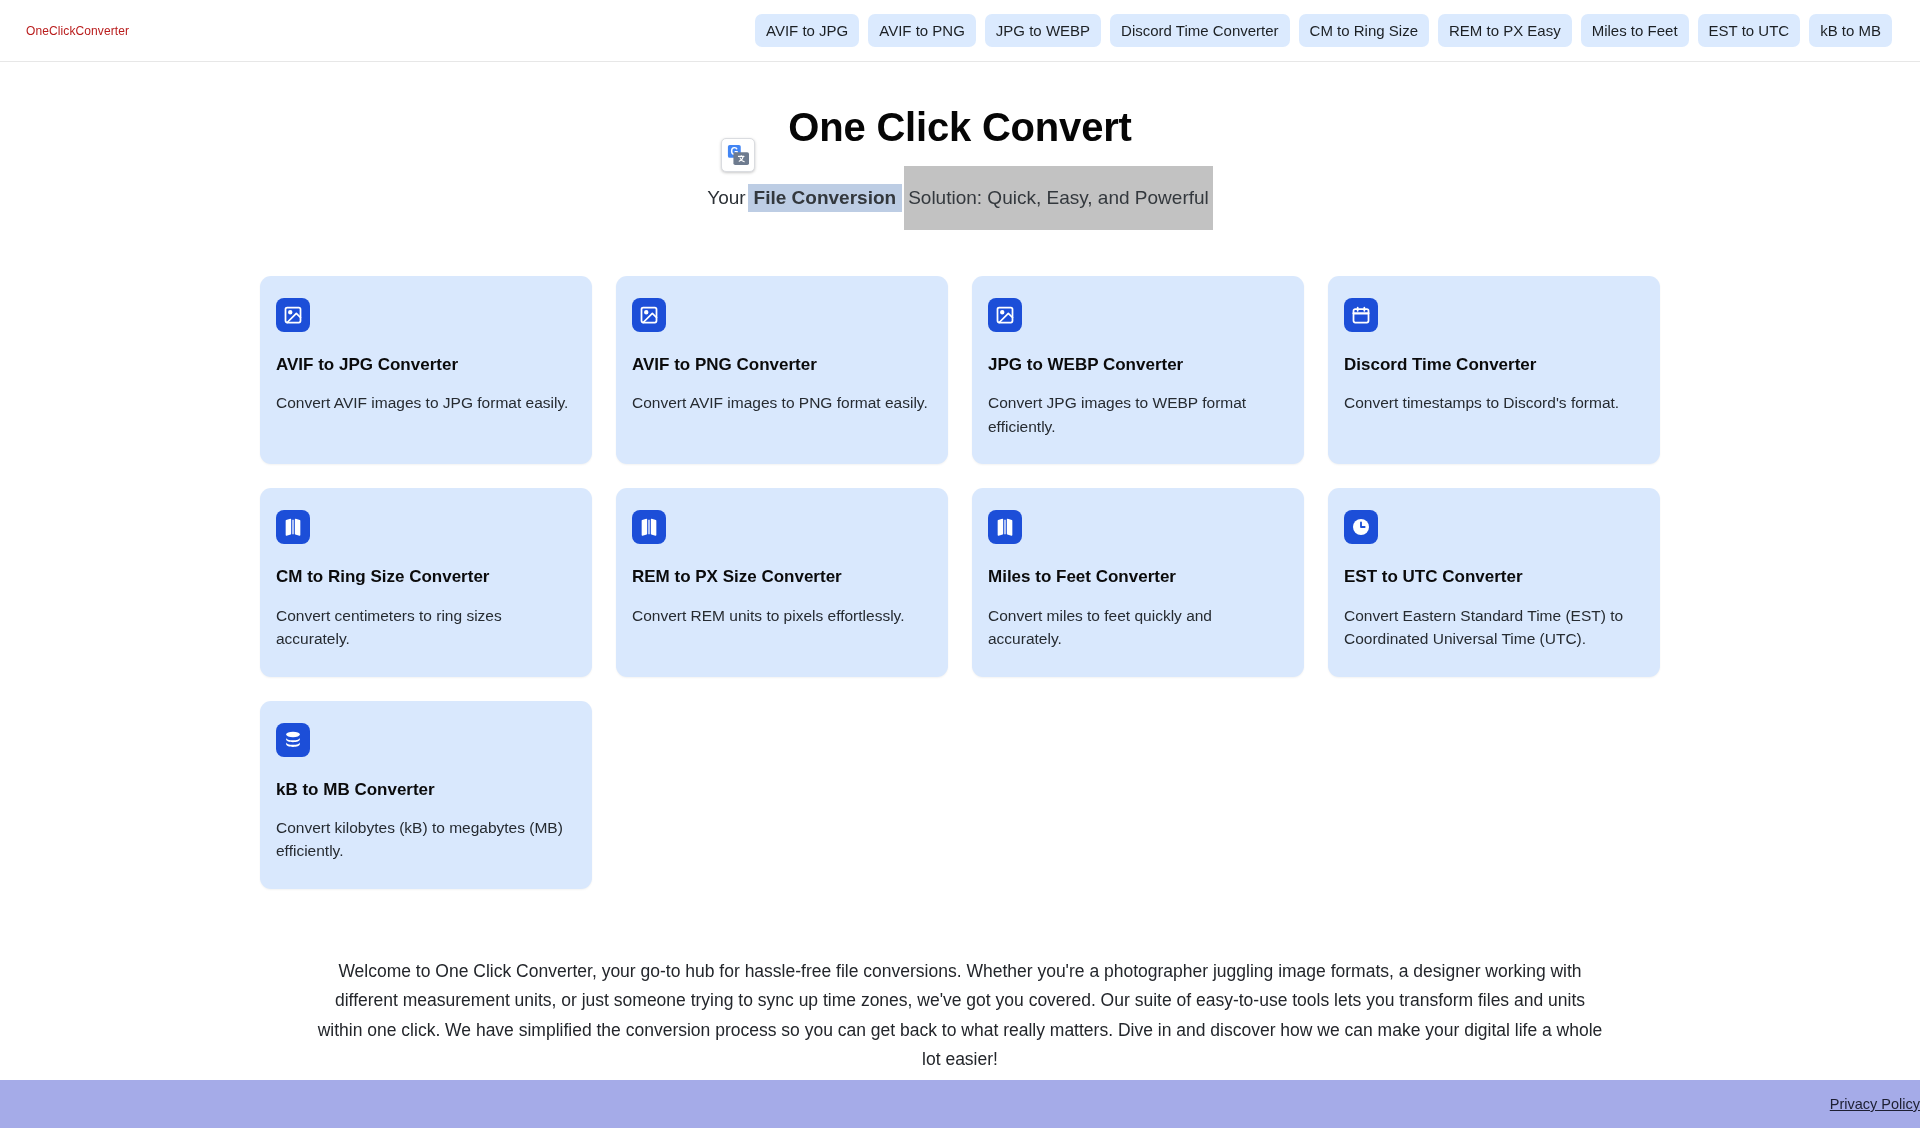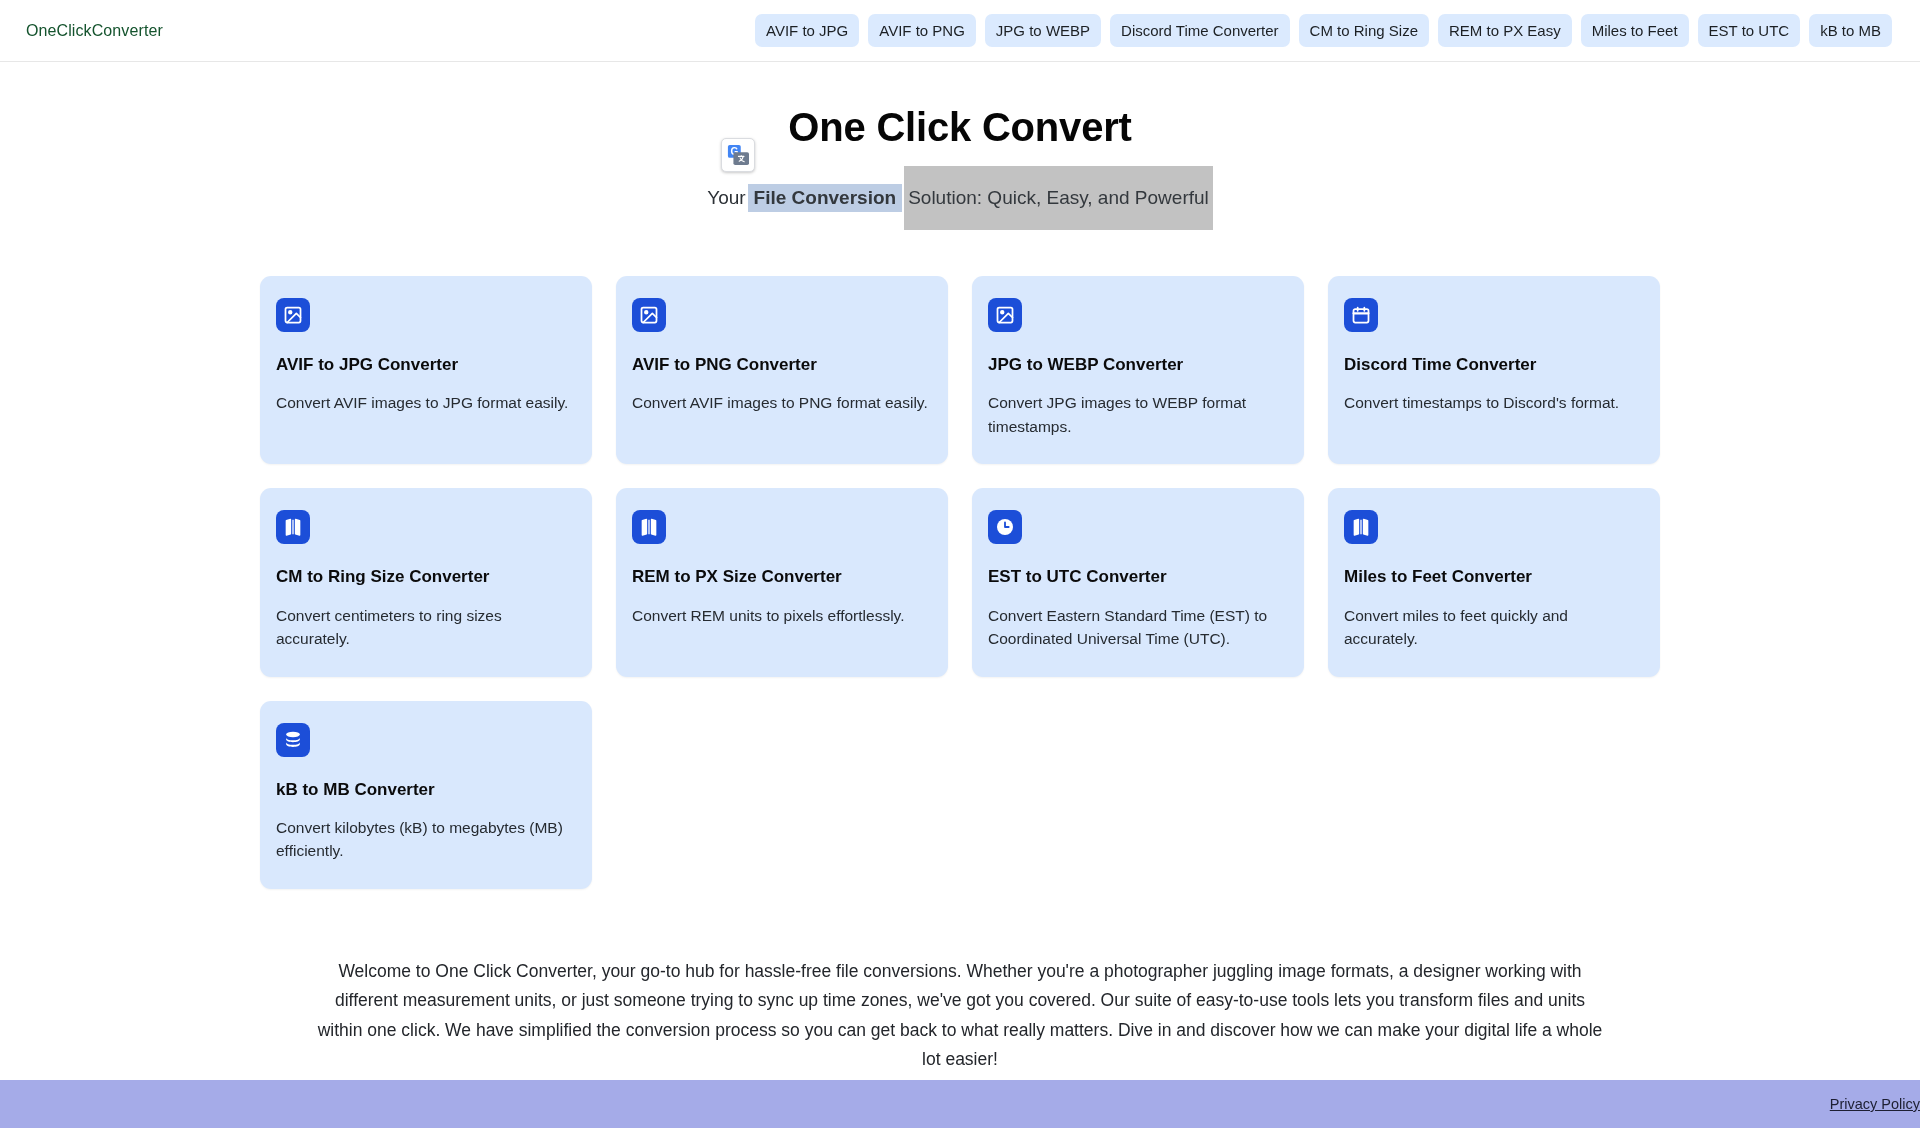--- a/index.html
+++ b/index.html
@@ -18,22 +18,22 @@
     width: 100%;
     background: #ffffff;
     border-bottom: 1px solid #e7e7e7;
     display: flex;
     align-items: center;
     justify-content: space-between;
     padding: 0 26px 0 26px;
     position: relative;
   }
   .brand {
-    font-size: 16px;
-    color: #14532d;
+    font-size: 12px;
+    color: #b91c1c;
     font-weight: 400;
     letter-spacing: .1px;
     white-space: nowrap;
   }
   .nav-pills {
     display: flex;
     align-items: center;
     gap: 9px;
     padding-right: 2px;
     justify-content: space-between;
@@ -242,21 +242,21 @@
 
     <article class="tool-card">
       <div class="card-icon">
         <svg width="20" height="20" viewBox="0 0 24 24" fill="none" stroke="#ffffff" stroke-width="2.1" stroke-linecap="round" stroke-linejoin="round">
           <rect x="3" y="3" width="18" height="18" rx="2"></rect>
           <circle cx="8.7" cy="8.7" r="1.6" fill="#ffffff"></circle>
           <path d="M21 15l-5-5L5 21"></path>
         </svg>
       </div>
       <div class="card-title">JPG to WEBP Converter</div>
-      <div class="card-desc">Convert JPG images to WEBP format timestamps.</div>
+      <div class="card-desc">Convert JPG images to WEBP format efficiently.</div>
     </article>
 
     <article class="tool-card">
       <div class="card-icon">
         <svg width="20" height="20" viewBox="0 0 24 24" fill="none" stroke="#ffffff" stroke-width="2.1" stroke-linecap="round" stroke-linejoin="round">
           <rect x="3" y="5" width="18" height="16" rx="2"></rect>
           <path d="M3 10h18" stroke-width="2.6"></path>
           <path d="M8 3v4M16 3v4"></path>
         </svg>
       </div>
@@ -283,43 +283,43 @@
           <path d="M15 2.9l5 1.6v17.2l-5-1.6z"></path>
           <path d="M11.2 3.2h1.6v17.6h-1.6z" stroke="none"></path>
         </svg>
       </div>
       <div class="card-title">REM to PX Size Converter</div>
       <div class="card-desc">Convert REM units to pixels effortlessly.</div>
     </article>
 
     <article class="tool-card">
       <div class="card-icon">
-        <svg width="20" height="20" viewBox="0 0 24 24">
-          <circle cx="12" cy="12" r="9.6" fill="#ffffff"></circle>
-          <path d="M12 6.6V12h4.4" stroke="#1c4ed8" stroke-width="2.2" fill="none" stroke-linecap="round" stroke-linejoin="round"></path>
-        </svg>
-      </div>
-      <div class="card-title">EST to UTC Converter</div>
-      <div class="card-desc">Convert Eastern Standard Time (EST) to Coordinated Universal Time (UTC).</div>
-    </article>
-
-    <article class="tool-card">
-      <div class="card-icon">
         <svg width="20" height="20" viewBox="0 0 24 24" fill="#ffffff" stroke="#ffffff" stroke-width="1.6" stroke-linejoin="round">
           <path d="M4 4.5l5-1.6v17.2l-5 1.6z"></path>
           <path d="M15 2.9l5 1.6v17.2l-5-1.6z"></path>
           <path d="M11.2 3.2h1.6v17.6h-1.6z" stroke="none"></path>
         </svg>
       </div>
       <div class="card-title">Miles to Feet Converter</div>
       <div class="card-desc">Convert miles to feet quickly and accurately.</div>
     </article>
 
     <article class="tool-card">
       <div class="card-icon">
+        <svg width="20" height="20" viewBox="0 0 24 24">
+          <circle cx="12" cy="12" r="9.6" fill="#ffffff"></circle>
+          <path d="M12 6.6V12h4.4" stroke="#1c4ed8" stroke-width="2.2" fill="none" stroke-linecap="round" stroke-linejoin="round"></path>
+        </svg>
+      </div>
+      <div class="card-title">EST to UTC Converter</div>
+      <div class="card-desc">Convert Eastern Standard Time (EST) to Coordinated Universal Time (UTC).</div>
+    </article>
+
+    <article class="tool-card">
+      <div class="card-icon">
         <svg width="20" height="20" viewBox="0 0 24 24" fill="#ffffff">
           <ellipse cx="12" cy="5.4" rx="8.2" ry="3.2"></ellipse>
           <path d="M3.8 9.2c0 1.77 3.67 3.2 8.2 3.2s8.2-1.43 8.2-3.2v2.2c0 1.77-3.67 3.2-8.2 3.2s-8.2-1.43-8.2-3.2z"></path>
           <path d="M3.8 14.6c0 1.77 3.67 3.2 8.2 3.2s8.2-1.43 8.2-3.2v2.6c0 1.77-3.67 3.2-8.2 3.2s-8.2-1.43-8.2-3.2z"></path>
         </svg>
       </div>
       <div class="card-title">kB to MB Converter</div>
       <div class="card-desc">Convert kilobytes (kB) to megabytes (MB) efficiently.</div>
     </article>
 

